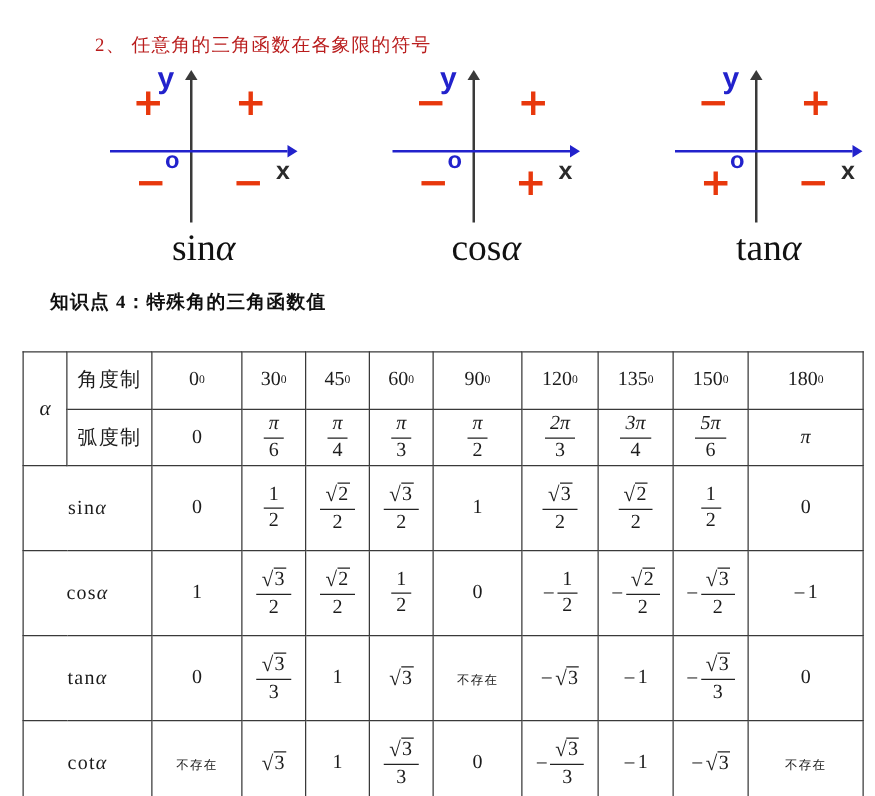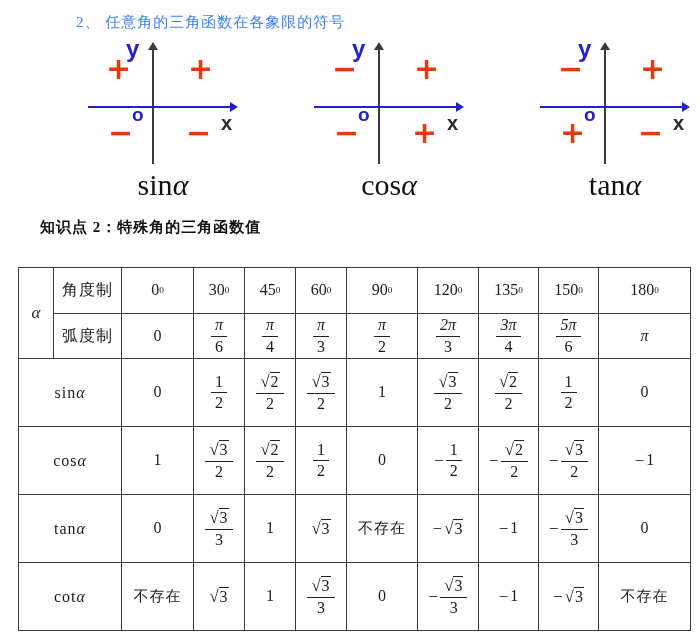--- a/index.html
+++ b/index.html
@@ -1,21 +1,21 @@
 <!DOCTYPE html>
 <html><head>
 <meta charset="utf-8">
 <style>
   html,body{margin:0;padding:0;}
   body{
     width:700px;height:637px;background:#ffffff;position:relative;overflow:hidden;
     font-family:"Liberation Serif","DejaVu Serif",serif;color:#222;
   }
   
-  .sec-title{padding:13px 0 0 76px;font-size:15px;letter-spacing:1px;color:#3b82f6;}
+  .sec-title{padding:27px 0 0 76px;font-size:15px;letter-spacing:1px;color:#b91c1c;}
   .kp-title{margin:16px 0 0 40px;font-size:15px;font-weight:bold;color:#111;letter-spacing:1px;}
 
   
   .diagram-row{margin:10px 0 0 88px;display:flex;gap:76px;}
   .diagram{width:150px;flex:0 0 150px;}
   .plot{position:relative;width:150px;height:122px;}
   .vaxis{position:absolute;left:64px;top:6px;bottom:0;width:2px;background:#3a3a3a;}
   .vaxis-arrow{position:absolute;left:60px;top:0;width:0;height:0;
     border-left:5px solid transparent;border-right:5px solid transparent;border-bottom:8px solid #3a3a3a;}
   .haxis{position:absolute;left:0;right:8px;top:64px;height:2px;background:#2222cc;}
@@ -32,21 +32,21 @@
   .q2{left:18px;top:12px;} .q1{left:100px;top:12px;}
   .q3{left:20px;top:76px;} .q4{left:98px;top:76px;}
   .fnlabel{text-align:center;font-size:30px;margin-top:4px;color:#111;}
   .alpha{font-style:italic;}
 
   
   table.trig{border-collapse:collapse;table-layout:fixed;width:672px;margin:30px 0 0 18px;}
   table.trig td{border:1.5px solid #3a3a3a;text-align:center;vertical-align:middle;
     font-size:16px;color:#1c1c1c;padding:0;}
   tr.hdr1{height:46px;} tr.hdr2{height:45px;font-family:Liberation Serif, serif;} tr.fnrow{height:68px;}
-  .cn{font-size:15px;letter-spacing:1px;}
+  .cn{font-size:10px;letter-spacing:1px;}
   .fn-cell{font-size:16px;letter-spacing:1px;}
   sup{font-size:0.58em;}
   .m{display:inline-flex;align-items:center;justify-content:center;line-height:1.15;}
   .minus{margin-right:2px;font-size:17px;}
   .frac{display:inline-block;text-align:center;vertical-align:middle;}
   .frac .num{display:block;border-bottom:1.3px solid #222;padding:0 4px 1px 4px;}
   .frac .den{display:block;padding-top:1px;}
   .sqrt{white-space:nowrap;display:inline-flex;align-items:flex-start;}
   .sqrt .rsign{font-size:1.05em;}
   .sqrt .rad{border-top:1.3px solid #222;padding:0 1px;}
@@ -104,21 +104,21 @@
       <div class="olab">o</div>
       <div class="sign q2">−</div>
       <div class="sign q1">+</div>
       <div class="sign q3">+</div>
       <div class="sign q4">−</div>
     </div>
     <div class="fnlabel"><span>tan</span><span class="alpha">α</span></div>
   </div>
 </div>
 
-<div class="kp-title">知识点 2：特殊角的三角函数值</div>
+<div class="kp-title">知识点 4：特殊角的三角函数值</div>
 
 <table class="trig">
   <colgroup>
       <col style="width: 35px;">
       <col style="width: 68px;">
       <col style="width: 72px;">
       <col style="width: 51px;">
       <col style="width: 51px;">
       <col style="width: 51px;">
       <col style="width: 71px;">

